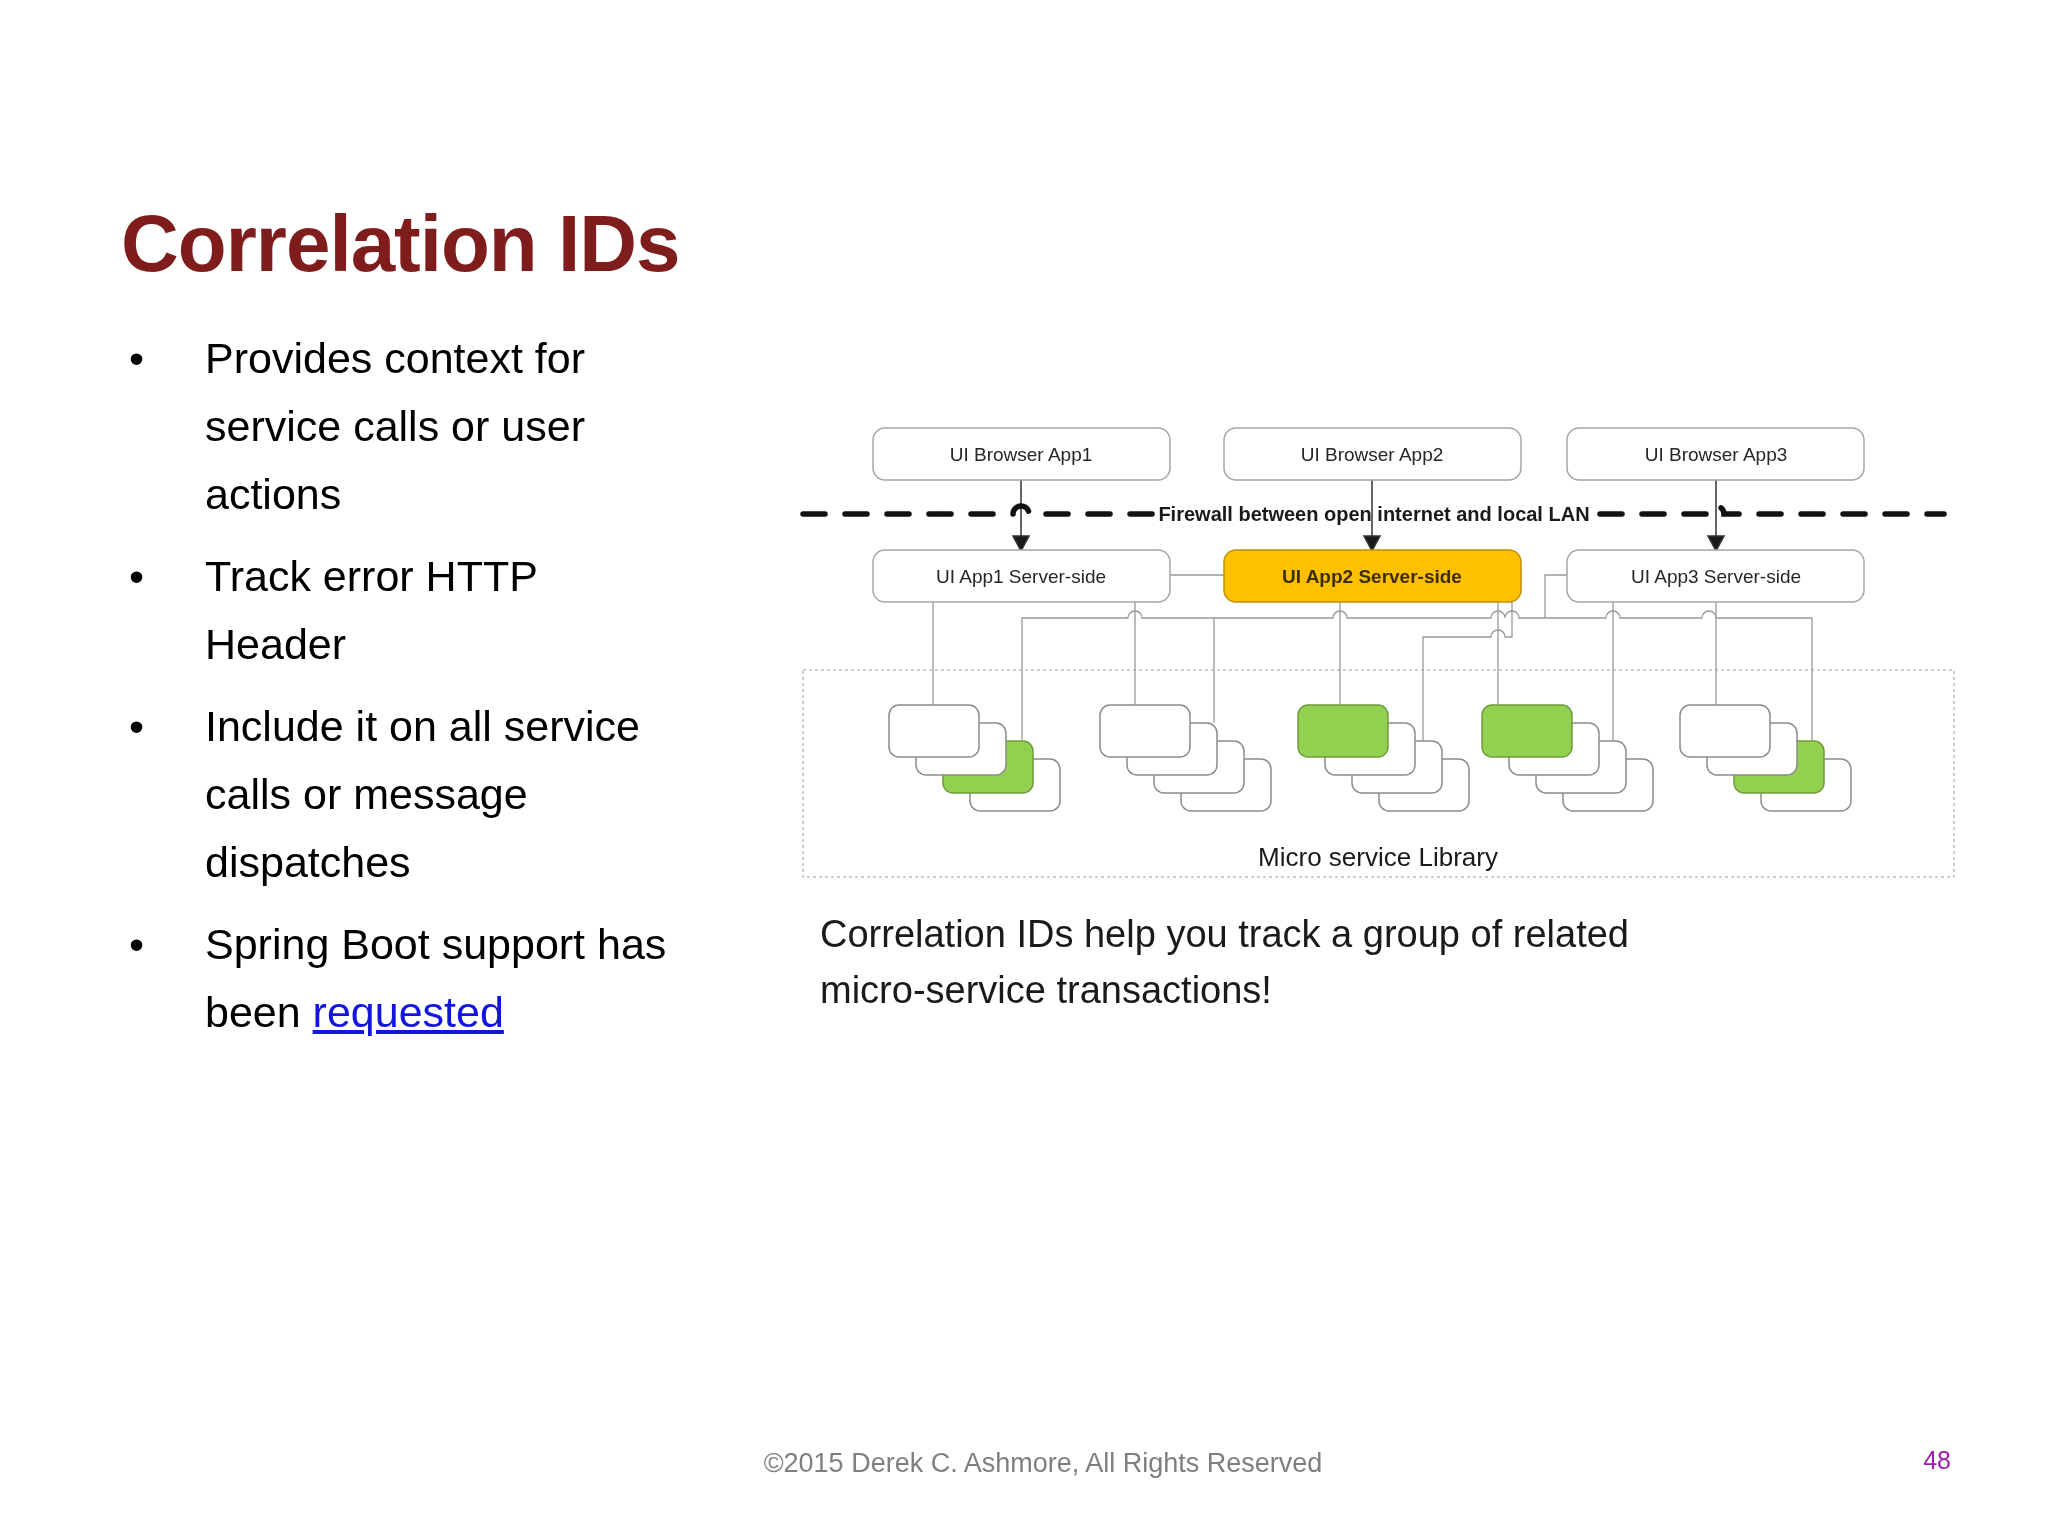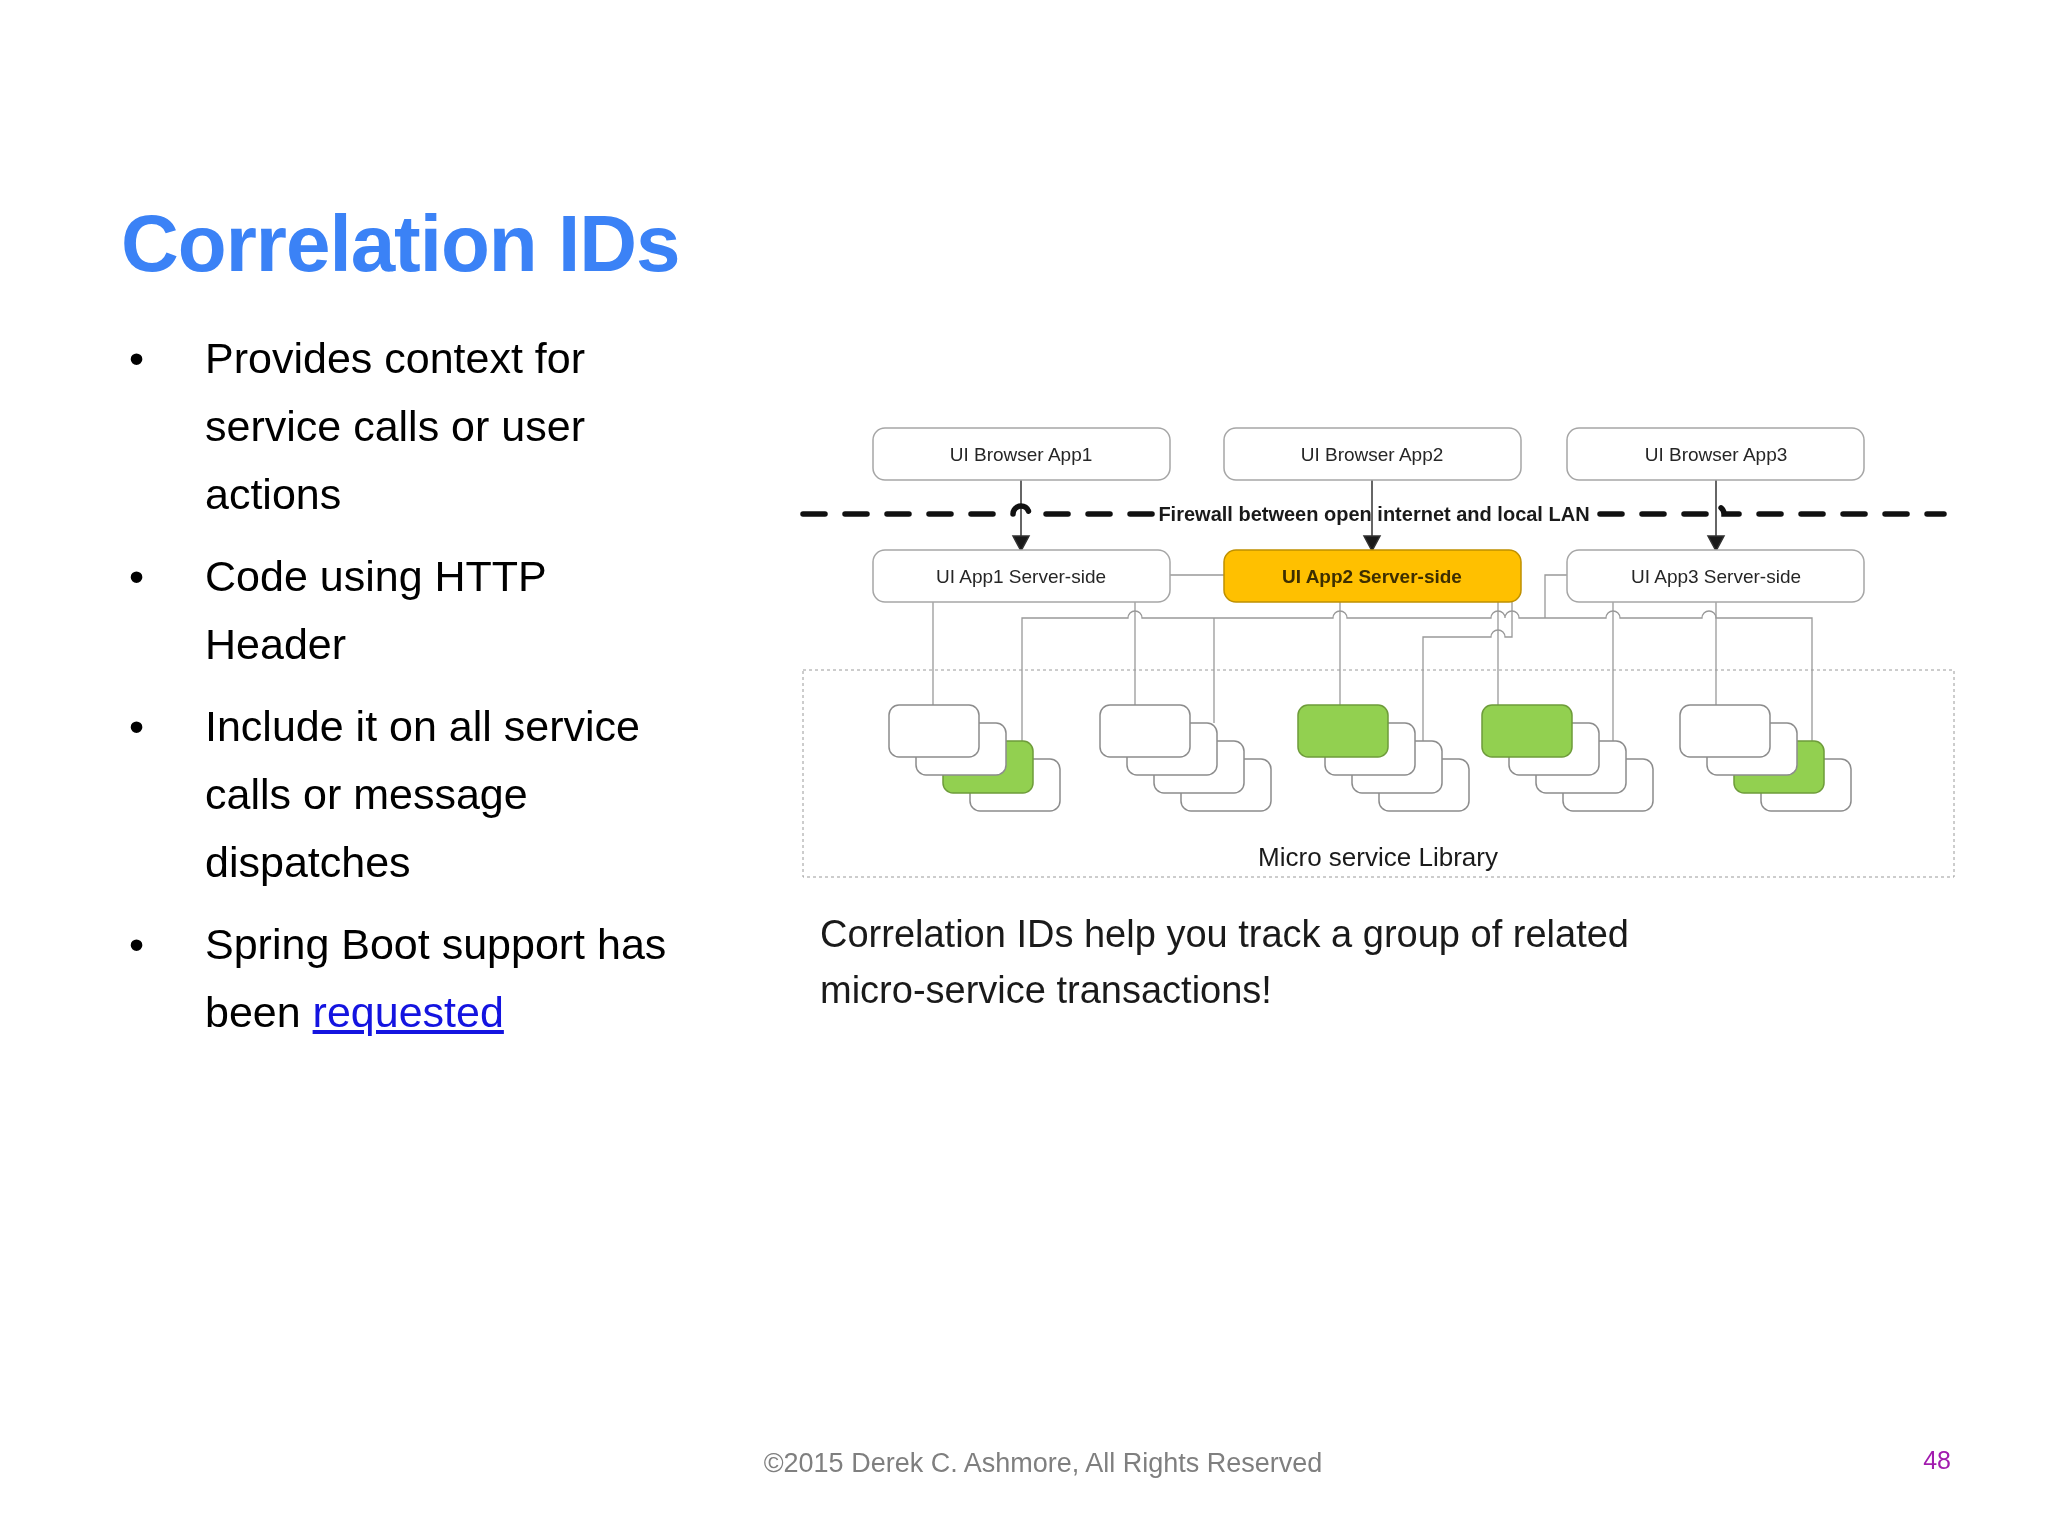--- a/index.html
+++ b/index.html
@@ -1,19 +1,19 @@
 <!DOCTYPE html>
 <html><head>
 <meta charset="utf-8">
 <style>
   html,body{margin:0;padding:0;background:#ffffff;}
   .slide{position:relative;width:2048px;height:1536px;background:#ffffff;overflow:hidden;
          font-family:"Liberation Sans", sans-serif;color:#111;}
   .title{position:absolute;left:121px;top:198px;font-size:80px;font-weight:700;
-         letter-spacing:-1px;color:#3b82f6;}
+         letter-spacing:-1px;color:#7f1d1d;}
   ul.bullets{position:absolute;left:123px;top:324px;width:600px;margin:0;padding:0;list-style:none;}
   ul.bullets li{position:relative;padding-left:82px;margin-bottom:14px;
                 font-size:43px;line-height:68px;color:#000;}
   ul.bullets li::before{content:"\2022";position:absolute;left:6px;top:0;font-size:43px;line-height:68px;}
   ul.bullets .btxt{white-space:pre-line;}
   ul.bullets a{color:#1414E0;text-decoration:underline;cursor:pointer;}
   .caption{position:absolute;left:820px;top:906px;width:1110px;
            font-size:38px;line-height:56px;color:#1a1a1a;}
   .footer{position:absolute;left:0;top:1448px;width:2048px;text-align:center;
           font-size:27px;color:#7f7f7f;padding-left:19px;}
@@ -28,21 +28,21 @@
 <body>
 
 <div class="slide">
 
   <div class="title">Correlation IDs</div>
 
   <ul class="bullets">
     <li><span class="btxt">Provides context for
 service calls or user
 actions</span></li>
-    <li><span class="btxt">Code using HTTP
+    <li><span class="btxt">Track error HTTP
 Header</span></li>
     <li><span class="btxt">Include it on all service
 calls or message
 dispatches</span></li>
     <li><span class="btxt">Spring Boot support has
 been </span><a>requested</a></li>
   </ul>
 
   <svg width="2048" height="1536" viewBox="0 0 2048 1536" style="position:absolute;left:0;top:0;">
 

